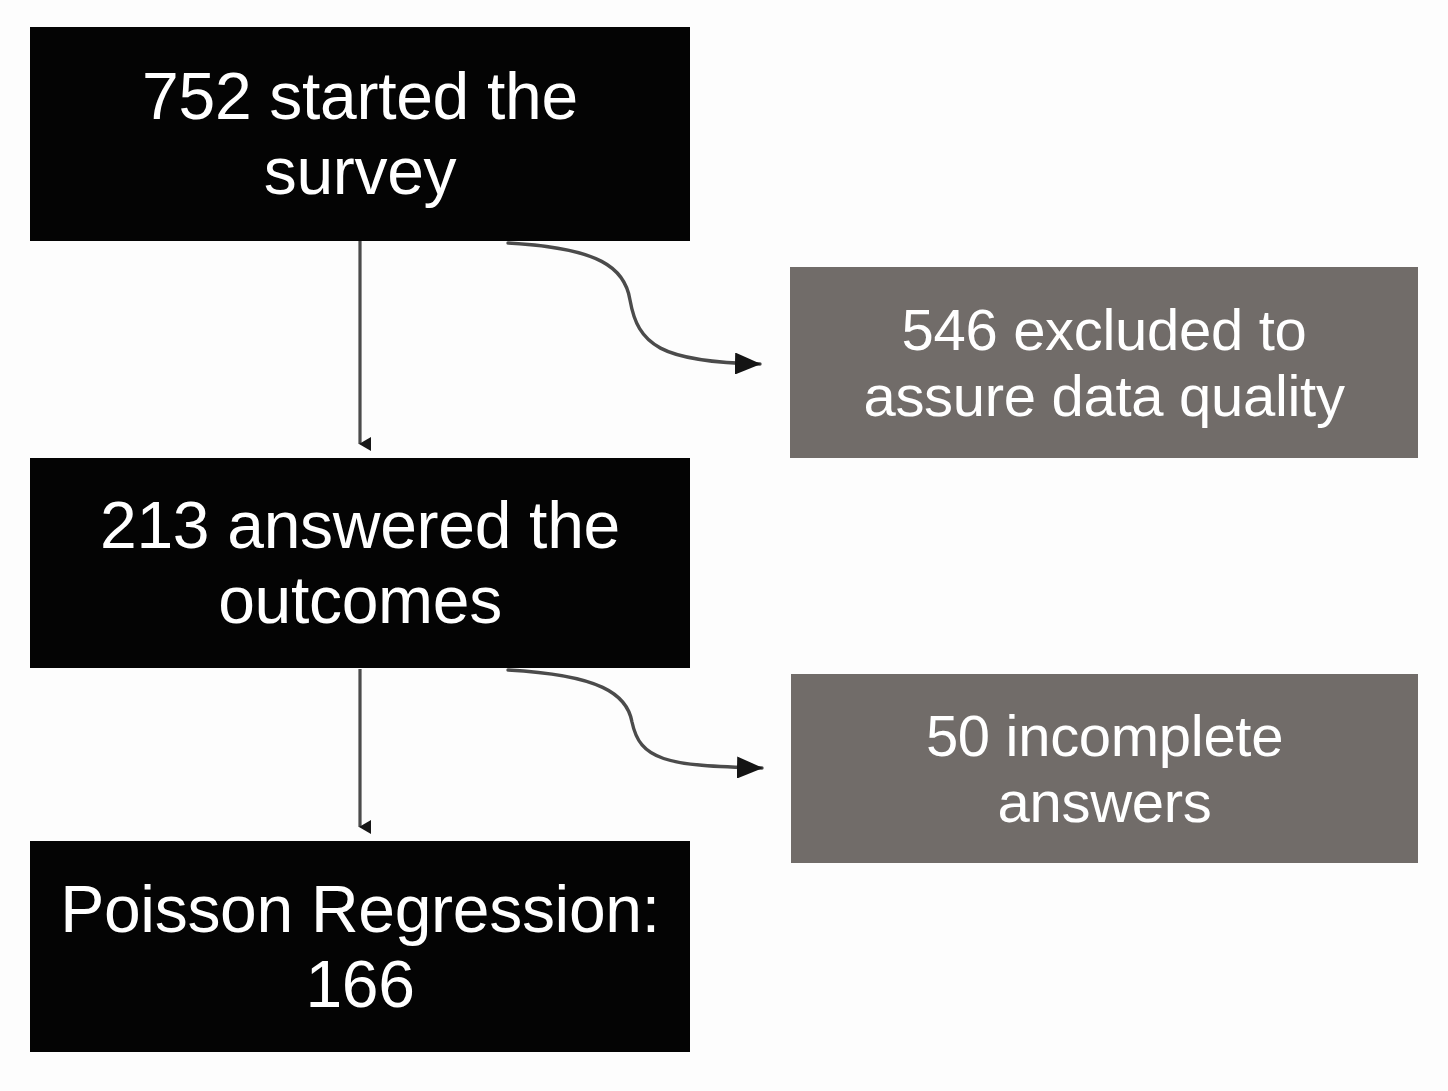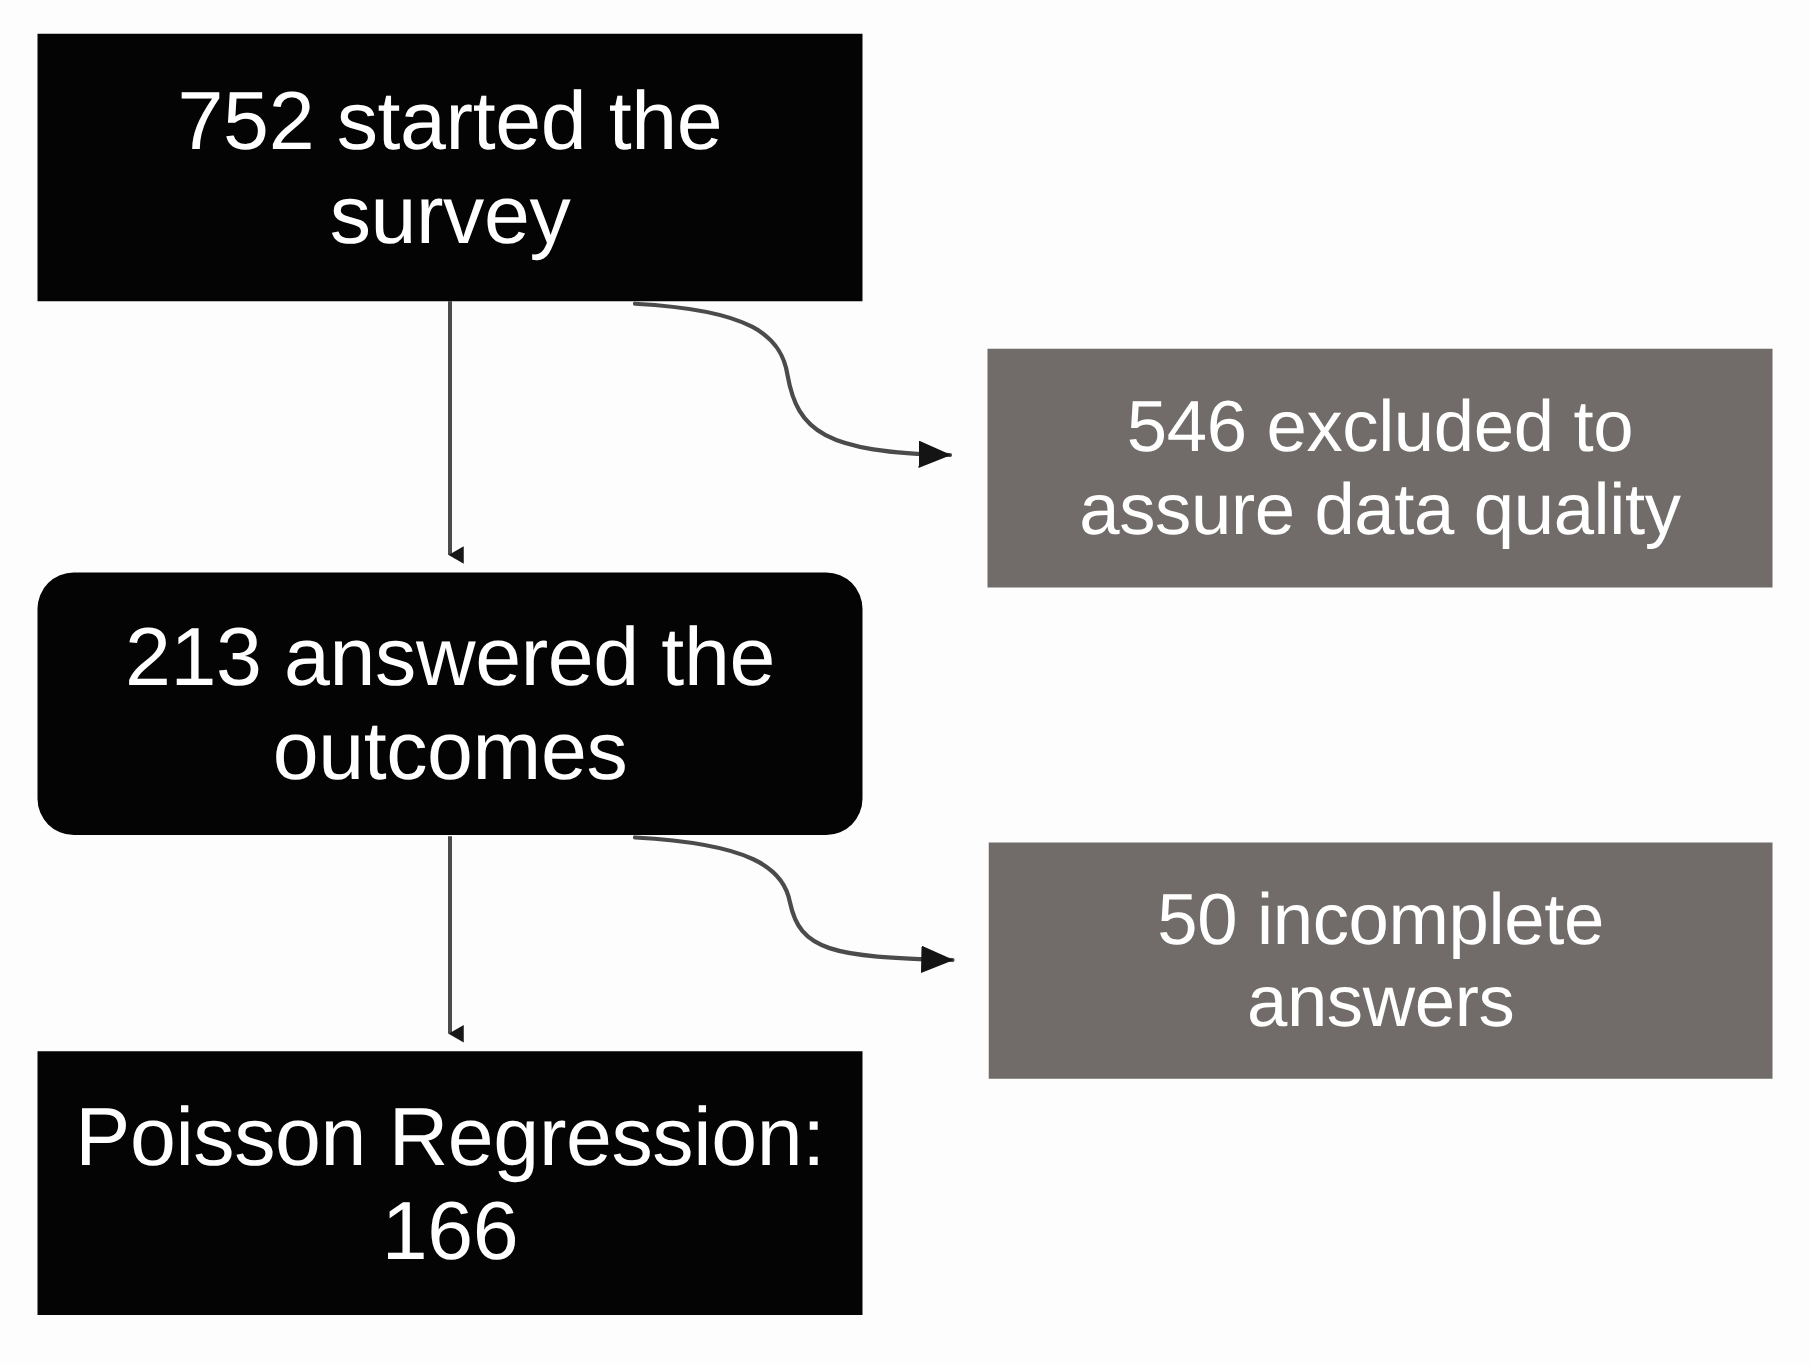--- a/index.html
+++ b/index.html
@@ -66,39 +66,37 @@
     height: 214px;
     font-size: 66px;
   }
 
   #node-answered {
     left: 30px;
     top: 458px;
     width: 660px;
     height: 210px;
     font-size: 66px;
-    border-radius: 29px;
   }
 
   #node-regression {
     left: 30px;
     top: 841px;
     width: 660px;
     height: 211px;
     font-size: 66px;
   }
 
   
   #node-excluded {
     left: 790px;
     top: 267px;
     width: 628px;
     height: 191px;
     font-size: 58px;
-    margin-top: 12px;
   }
 
   #node-incomplete {
     left: 791px;
     top: 674px;
     width: 627px;
     height: 189px;
     font-size: 58px;
   }
 </style>

